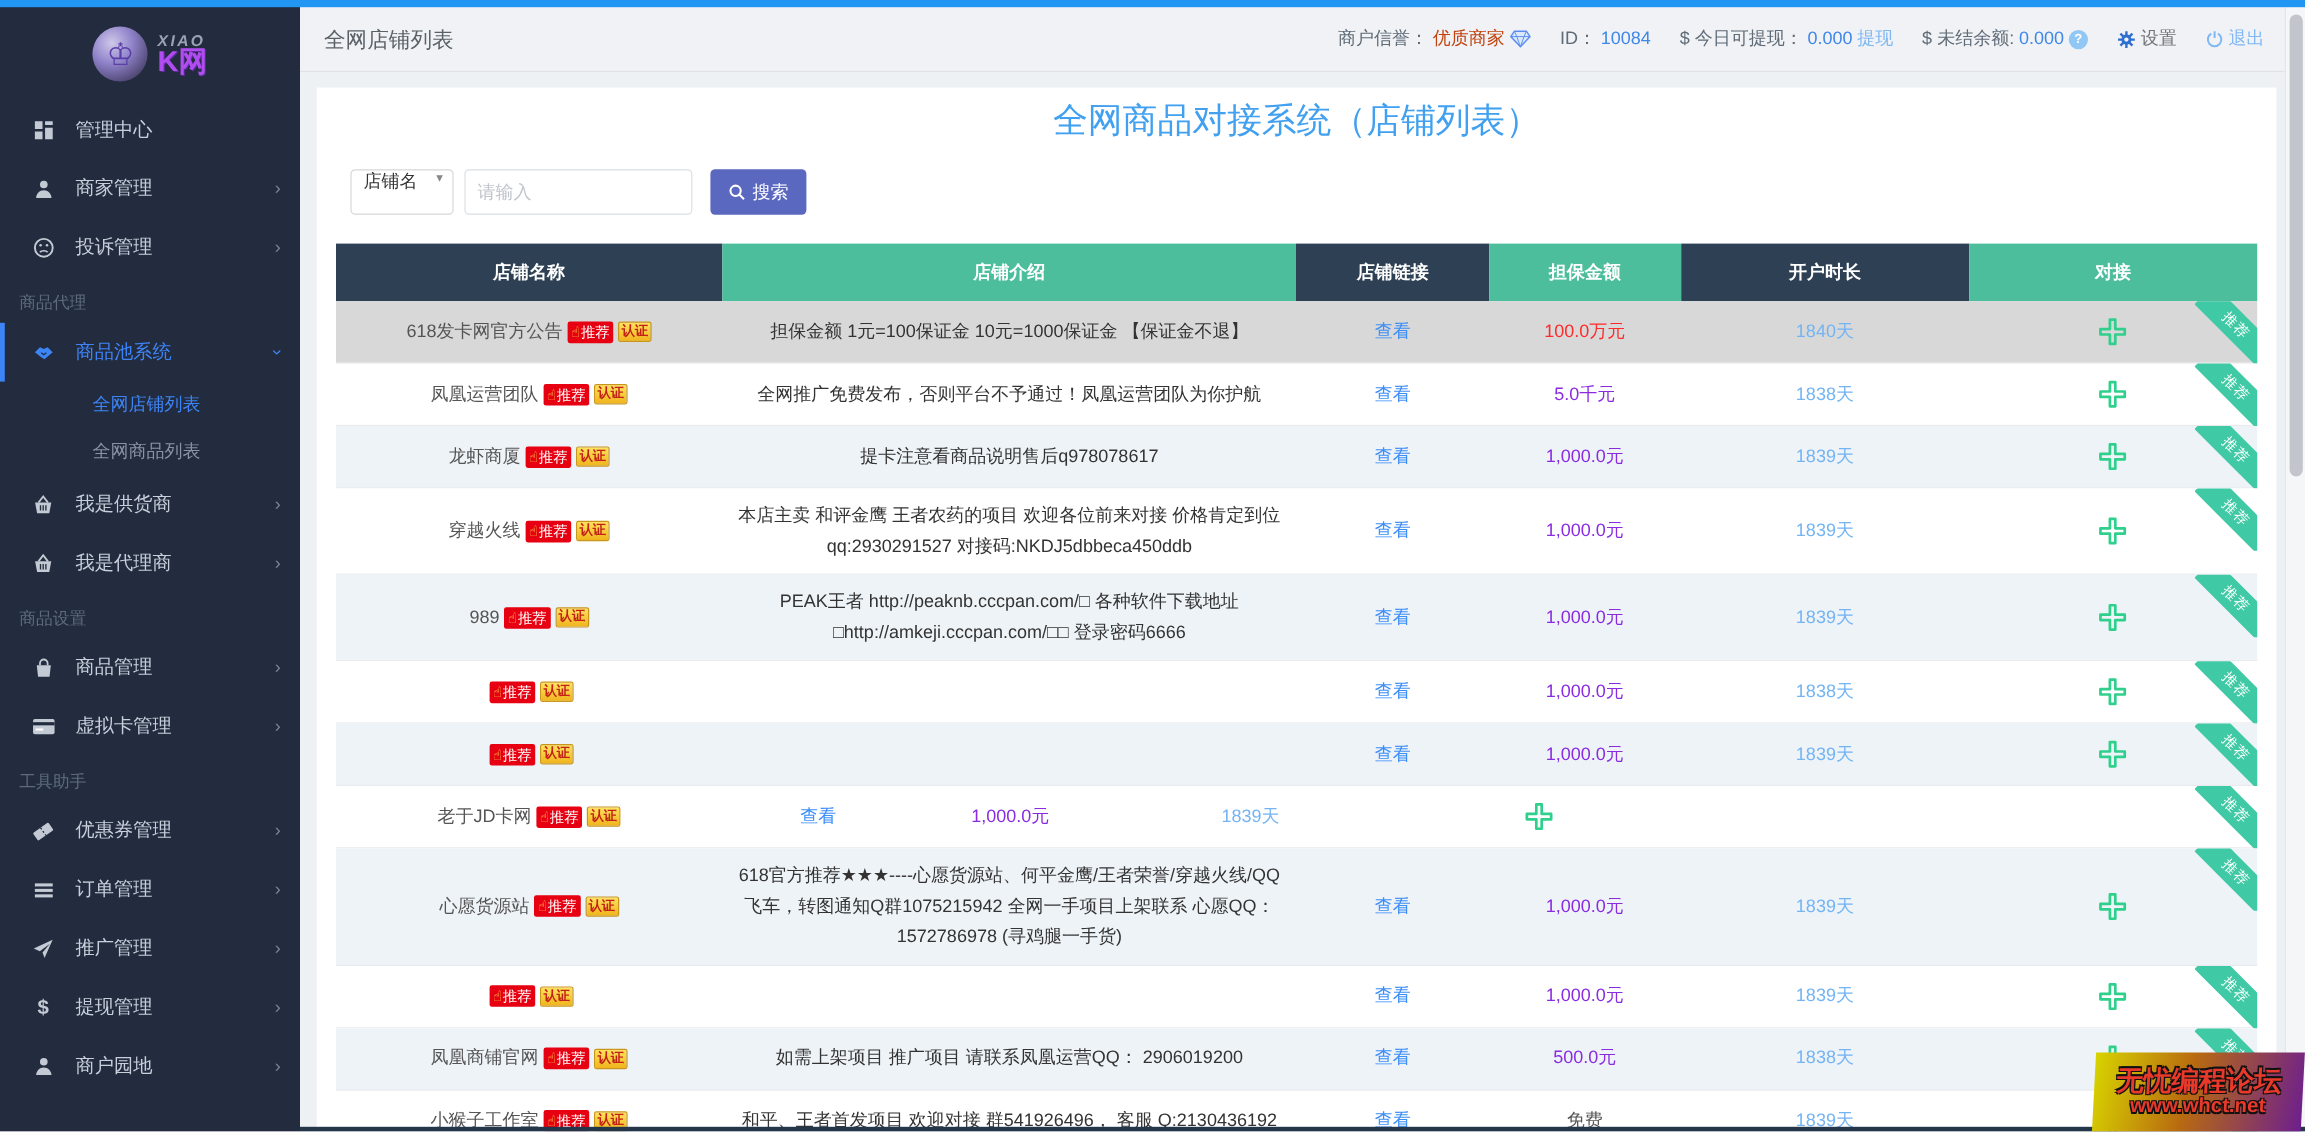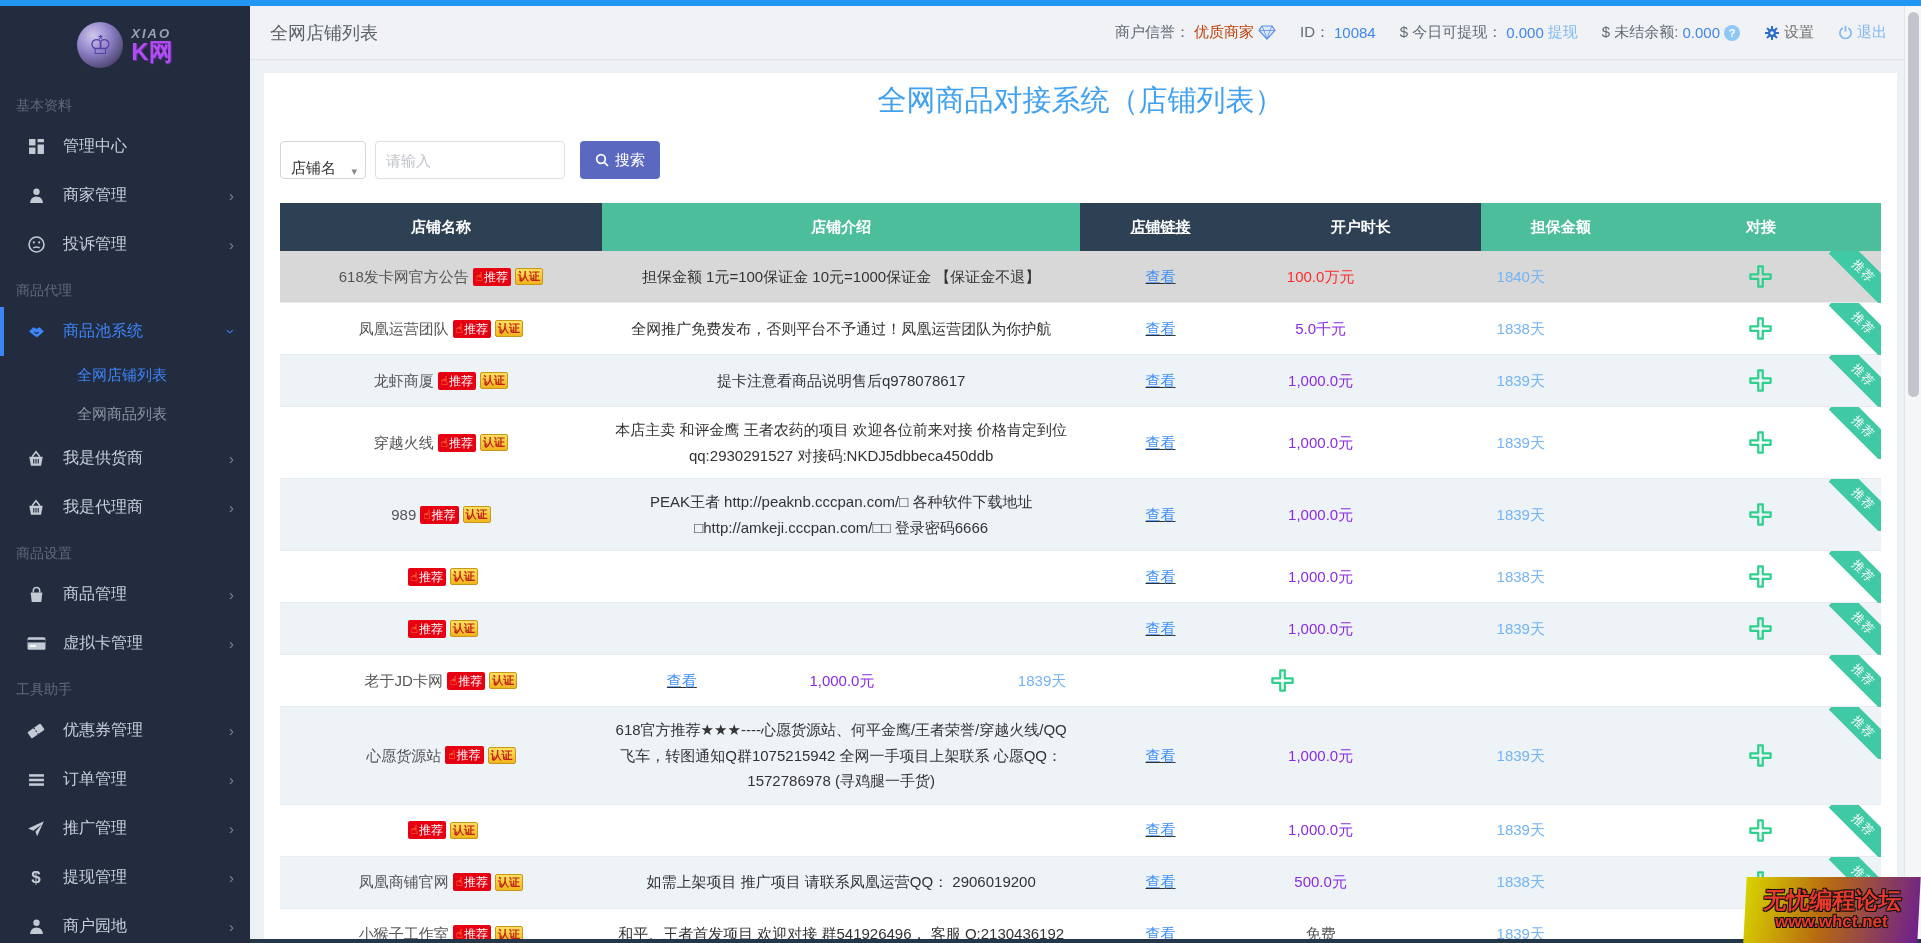--- a/index.html
+++ b/index.html
@@ -38,33 +38,33 @@
   .red-text { color:#c2410c; }
   .blue-val { color:#3f87e8; }
   .light-link { color:#7fb8f5; cursor:pointer; }
   .dark-label { color:#737373; cursor:pointer; }
   .q-badge { width:16px; height:16px; border-radius:50%; background:#90c7f4; color:#fff; font-size:11px; font-weight:bold; display:inline-flex; align-items:center; justify-content:center; cursor:pointer; }
 
   
   .card { background:#fff; margin:13px 24px 0 14px; flex:1; padding-top:2px; overflow:hidden; }
   .sys-title { text-align:center; color:#41a1f0; font-size:29px; font-weight:400; margin:6px 0 20px; }
   .search-row { margin:0 16px 24px; display:flex; align-items:center; gap:9px; }
-  .fake-select { width:86px; height:38px; border:1px solid #d5d7da; border-radius:4px; background:#fff; display:flex; align-items:flex-end; justify-content:space-between; padding:0 8px 0 10px; font-size:15px; color:#333; cursor:pointer; }
+  .fake-select { width:86px; height:38px; border:1px solid #d5d7da; border-radius:4px; background:#fff; display:flex; align-items:flex-start; justify-content:space-between; padding:0 8px 0 10px; font-size:15px; color:#333; cursor:pointer;margin-left:12px; }
   .fake-select .caret { color:#888; font-size:11px; }
   .search-input { width:190px; height:38px; border:1px solid #dcdfe4; border-radius:4px; padding:0 10px; font-size:15px; color:#333; outline:none; }
   .search-input::placeholder { color:#c0c4cc; }
   .search-btn { height:38px; padding:0 15px; background:#5a68c0; border:none; border-radius:4px; color:#fff; font-size:15px; display:flex; align-items:center; gap:6px; cursor:pointer; margin-left:6px;justify-content:flex-end; }
 
   
   .tbl { margin:0 16px; }
   .thead { display:flex; height:48px; }
   .th { display:flex; align-items:center; justify-content:center; color:#fff; font-weight:bold; font-size:15px; }
   .th.dark { background:#2e4154; }
   .th.green { background:#4cbe9b; }
-  .c1 { width:20.1%; } .c2 { width:29.9%; } .c3 { width:10%;text-decoration:underline; } .c4 { width:10%; } .c5 { width:15%; } .c6 { width:15%; }
+  .c1 { width:20.1%; } .c2 { width:29.9%; } .c3 { width:10%; } .c4 { width:10%; } .c5 { width:15%; } .c6 { width:15%; }
   .trow { display:flex; position:relative; min-height:52px; border-bottom:1px solid #e9ecef; background:#fff; }
   .trow.row-stripe { background:#eef3f8; }
   .trow.row-hl { background:#d8d8d8; }
   .td { display:flex; align-items:center; justify-content:center; padding:10px 12px; font-size:15px; color:#333; text-align:center; line-height:1.7; flex-wrap:wrap; }
   .c-name { color:#555; gap:4px; }
   .c-intro { display:block; display:flex; }
   .badge-rec { background:#e60012; color:#fff; font-size:12px; line-height:1; padding:3px 3px; border-radius:2px; display:inline-flex; align-items:center; gap:1px; white-space:nowrap; }
   .badge-rec .thumb { color:#ffd24a; font-size:12px; }
   .badge-ver { background:linear-gradient(#ffe25e,#f0b51d); border:1px solid #c9961d; color:#c22117; font-size:11px; line-height:1; padding:2px 2px; border-radius:2px; font-weight:bold; white-space:nowrap; }
   .view-link { color:#3e8ef7; cursor:pointer; }
@@ -93,21 +93,20 @@
 
   <div class="sidebar">
     <div class="logo-row">
       <div class="logo-circle">♔</div>
       <div class="logo-text">
         <div class="l1">XIAO</div>
         <div class="l2">K网</div>
       </div>
     </div>
 
-    <div class="section-label">基本资料</div>
 
     <div class="side-item">
       <span class="s-icon">
         <svg width="17" height="17" viewBox="0 0 16 16">
             <path fill="#c3cad4" d="M1 1h6v6H1zM9 1h6v3H9zM9 6h6v9H9zM1 9h6v6H1z"></path>
           </svg>
       </span>
       <span>管理中心</span>
     </div>
     <div class="side-item">
@@ -313,22 +312,22 @@
             </svg>
           <span>搜索</span>
         </button>
       </div>
 
       <div class="tbl">
         <div class="thead">
           <div class="th dark c1">店铺名称</div>
           <div class="th green c2">店铺介绍</div>
           <div class="th dark c3">店铺链接</div>
+          <div class="th green c4">担保金额</div>
           <div class="th dark c5">开户时长</div>
-          <div class="th green c4">担保金额</div>
           <div class="th green c6">对接</div>
         </div>
         <div id="table-body">
             <div class="trow row-hl">
     <div class="td c1 c-name">
       <span>618发卡网官方公告</span>
       <span class="badge-rec">
                   <span class="thumb">☝</span>
                   <span>推荐</span>
                 </span>

